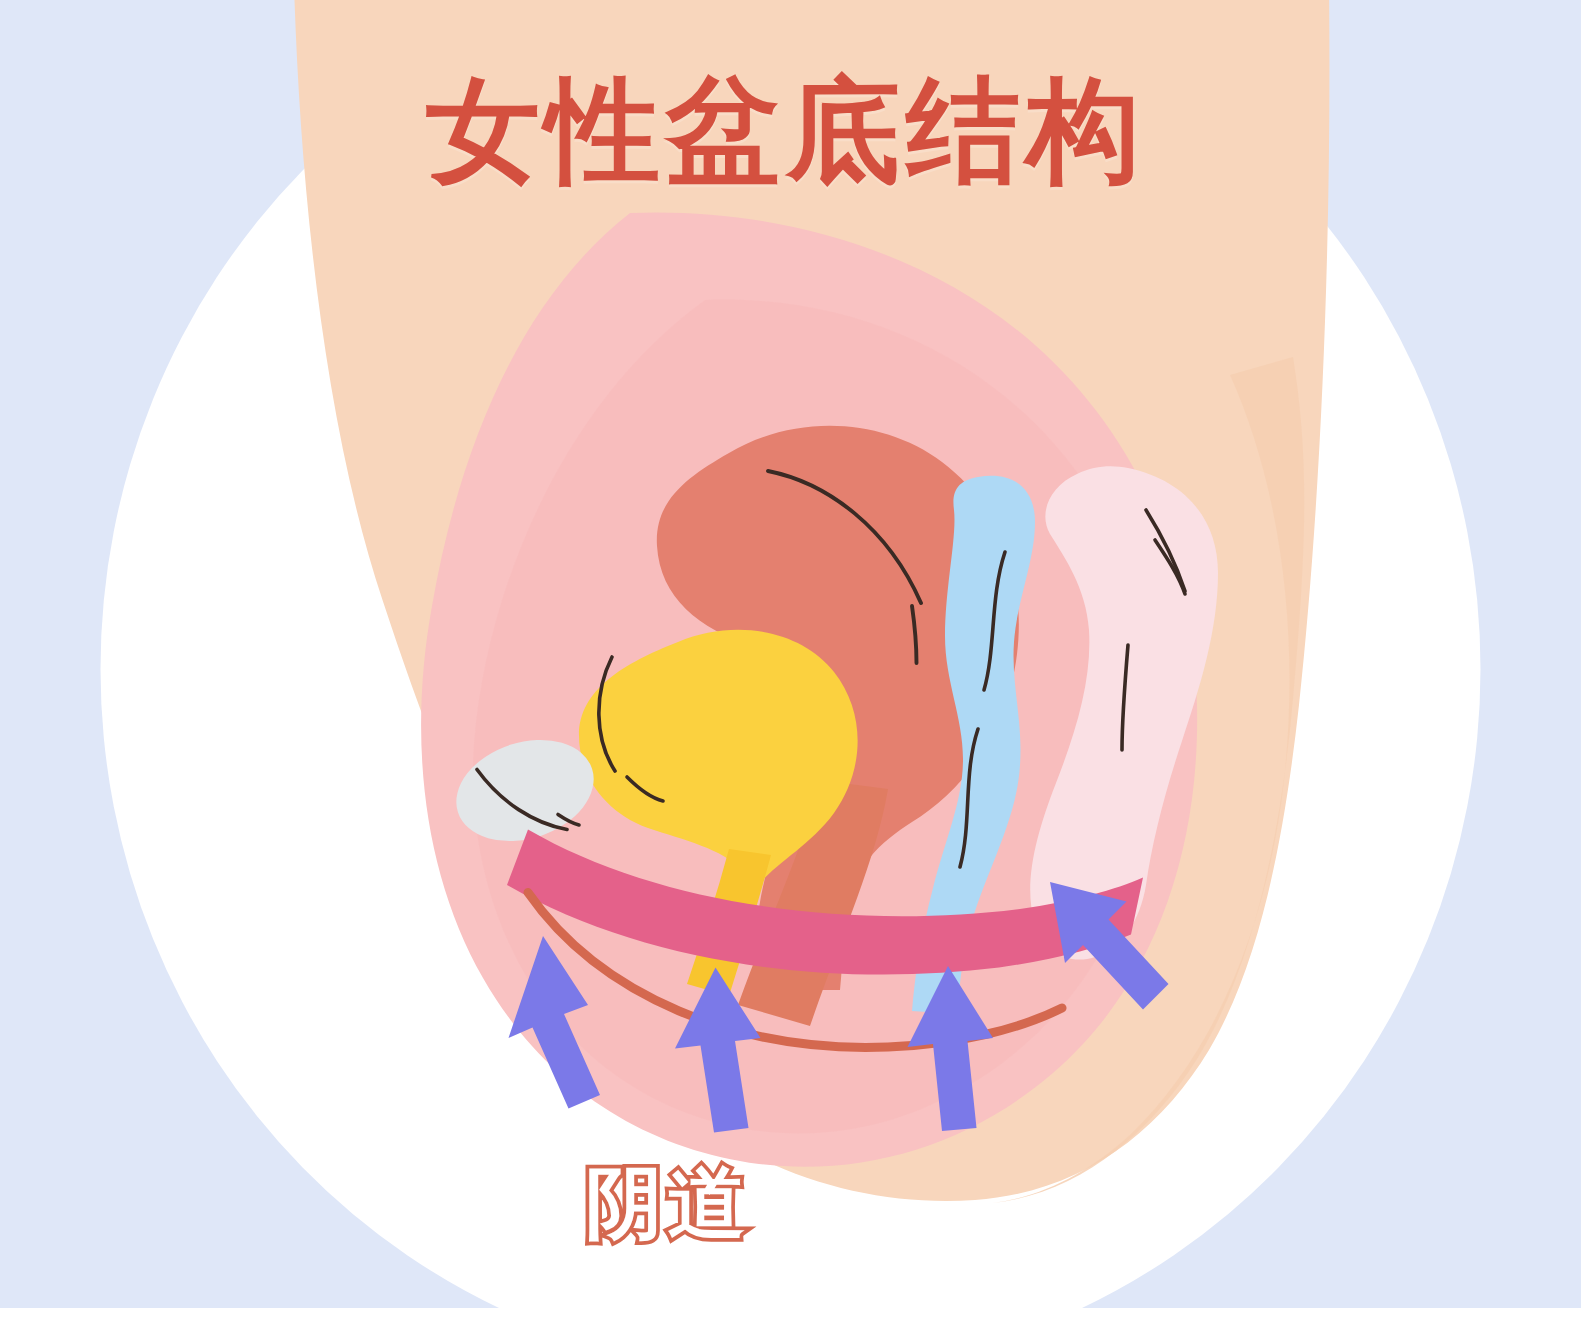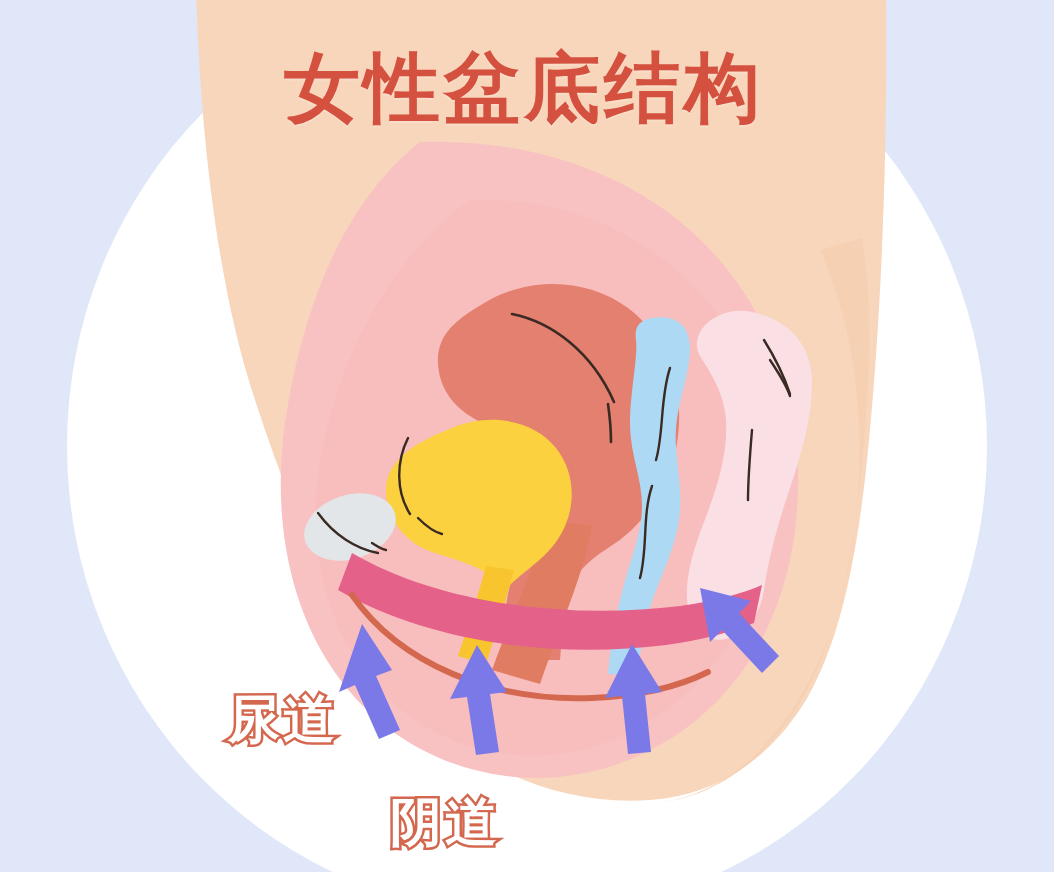--- a/index.html
+++ b/index.html
@@ -218,20 +218,19 @@
                L 722 630
                L 710 642 Z"></path>
     </g>
 
   </svg>
 
   <div class="label-layer">
 
     <div class="anno diag-title" style="left:284px; top:50px;">女性盆底结构</div>
 
-    <div class="anno organ-label" style="left:228px; top:693px;">尿道</div>
-
-    <div class="anno organ-label" style="left:390px; top:777px;margin-top:19px;">阴道</div>
+
+    <div class="anno organ-label" style="left:390px; top:777px;">阴道</div>
 
 
 
   </div>
 </div>
 
 </body></html>

